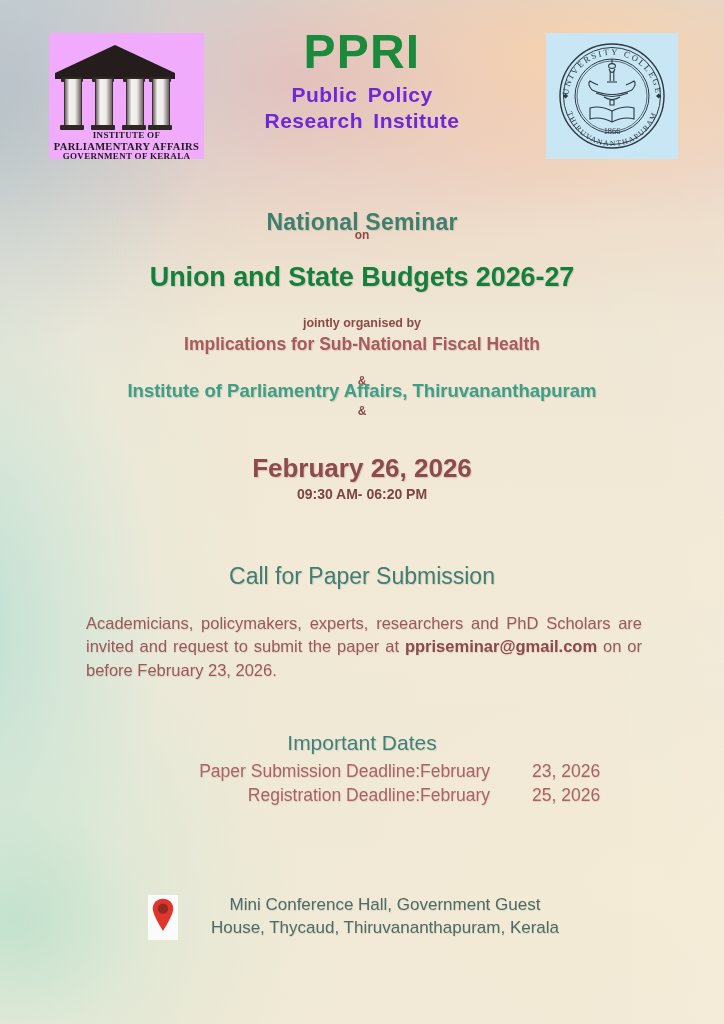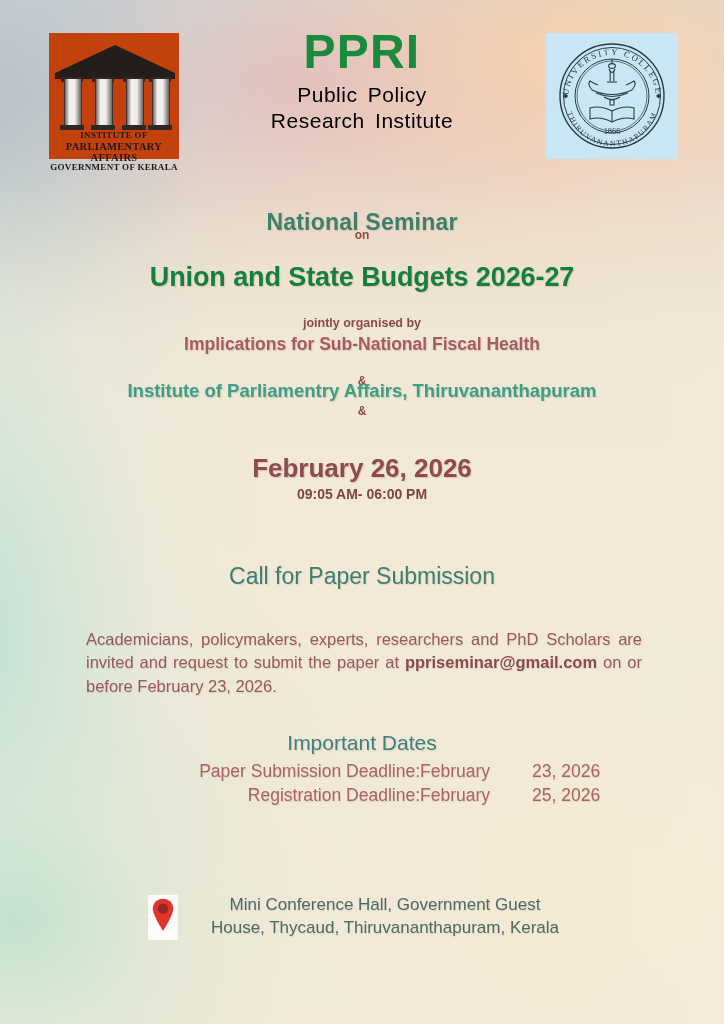--- a/index.html
+++ b/index.html
@@ -89,22 +89,22 @@
 
   
   #header {
     position: absolute;
     top: 0; left: 0; right: 0;
     height: 170px;
   }
   #ipa-logo {
     position: absolute;
     left: 49px; top: 33px;
-    width: 130px; height: 126px;
-    background: #c2410c;
+    width: 155px; height: 126px;
+    background: #f0abfc;
   }
   #ipa-logo .pediment {
     position: absolute;
     left: 6px; top: 12px;
     width: 0; height: 0;
     border-left: 60px solid transparent;
     border-right: 60px solid transparent;
     border-bottom: 28px solid #241d1b;
   }
   #ipa-logo .architrave {
@@ -159,22 +159,22 @@
     font-weight: 700;
     color: #1a8a3c;
     letter-spacing: 1.2px;
     line-height: 1;
     margin-bottom: 6px;
     text-align: center;
   }
   #ppri-block .ppri-sub1,
   #ppri-block .ppri-sub2 {
     font-size: 21px;
-    font-weight: 400;
-    color: #000000;
+    font-weight: 700;
+    color: #6d28d9;
     letter-spacing: 0.5px;
     line-height: 1.22;
     word-spacing: 4px;
   }
 
   #uc-logo {
     position: absolute;
     left: 546px; top: 33px;
     width: 132px; height: 126px;
     background: #c8e6f4;
@@ -258,21 +258,20 @@
   #cfp-body {
     position: absolute;
     left: 86px;
     top: 612px;
     width: 556px;
     text-align: justify;
     font-size: 16.5px;
     line-height: 1.42;
     color: #9a5a5a;
     text-shadow: 0.5px 0.5px 1px rgba(140,100,98,0.18);
-    margin-top: 16px;
   }
   #cfp-body .email { font-weight: 700; color: #8c4a4a; }
 
   #dates-heading {
     top: 731px;
     font-size: 21px;
     font-weight: 400;
     color: #41807a;
     text-shadow: 1px 1px 1px rgba(110,120,115,0.2);
   }
@@ -418,21 +417,21 @@
     <div class="ctr" id="seminar-on">on</div>
     <div class="ctr" id="seminar-title">Union and State Budgets 2026-27</div>
     <div class="ctr" id="seminar-subtitle">Implications for Sub-National Fiscal Health</div>
 
     <div class="ctr" id="jointly-label">jointly organised by</div>
     <div class="ctr" id="org-amp1">&amp;</div>
     <div class="ctr org-line" id="org2">Institute of Parliamentry Affairs, Thiruvananthapuram</div>
     <div class="ctr" id="org-amp2">&amp;</div>
 
     <div class="ctr" id="event-date">February 26, 2026</div>
-    <div class="ctr" id="event-time">09:05 AM- 06:00 PM</div>
+    <div class="ctr" id="event-time">09:30 AM- 06:20 PM</div>
 
     <div class="ctr" id="cfp-heading">Call for Paper Submission</div>
     <div id="cfp-body"><span>Academicians, policymakers, experts, researchers and PhD Scholars are invited and request to submit the paper at </span><span class="email">ppriseminar@gmail.com</span><span> on or before February 23, 2026.</span></div>
 
     <div class="ctr" id="dates-heading">Important Dates</div>
     <div id="dates-table">
       <div class="row">
         <div class="c-label">Paper Submission Deadline:</div>
         <div class="c-month">February</div>
         <div class="c-day">23, 2026</div>

